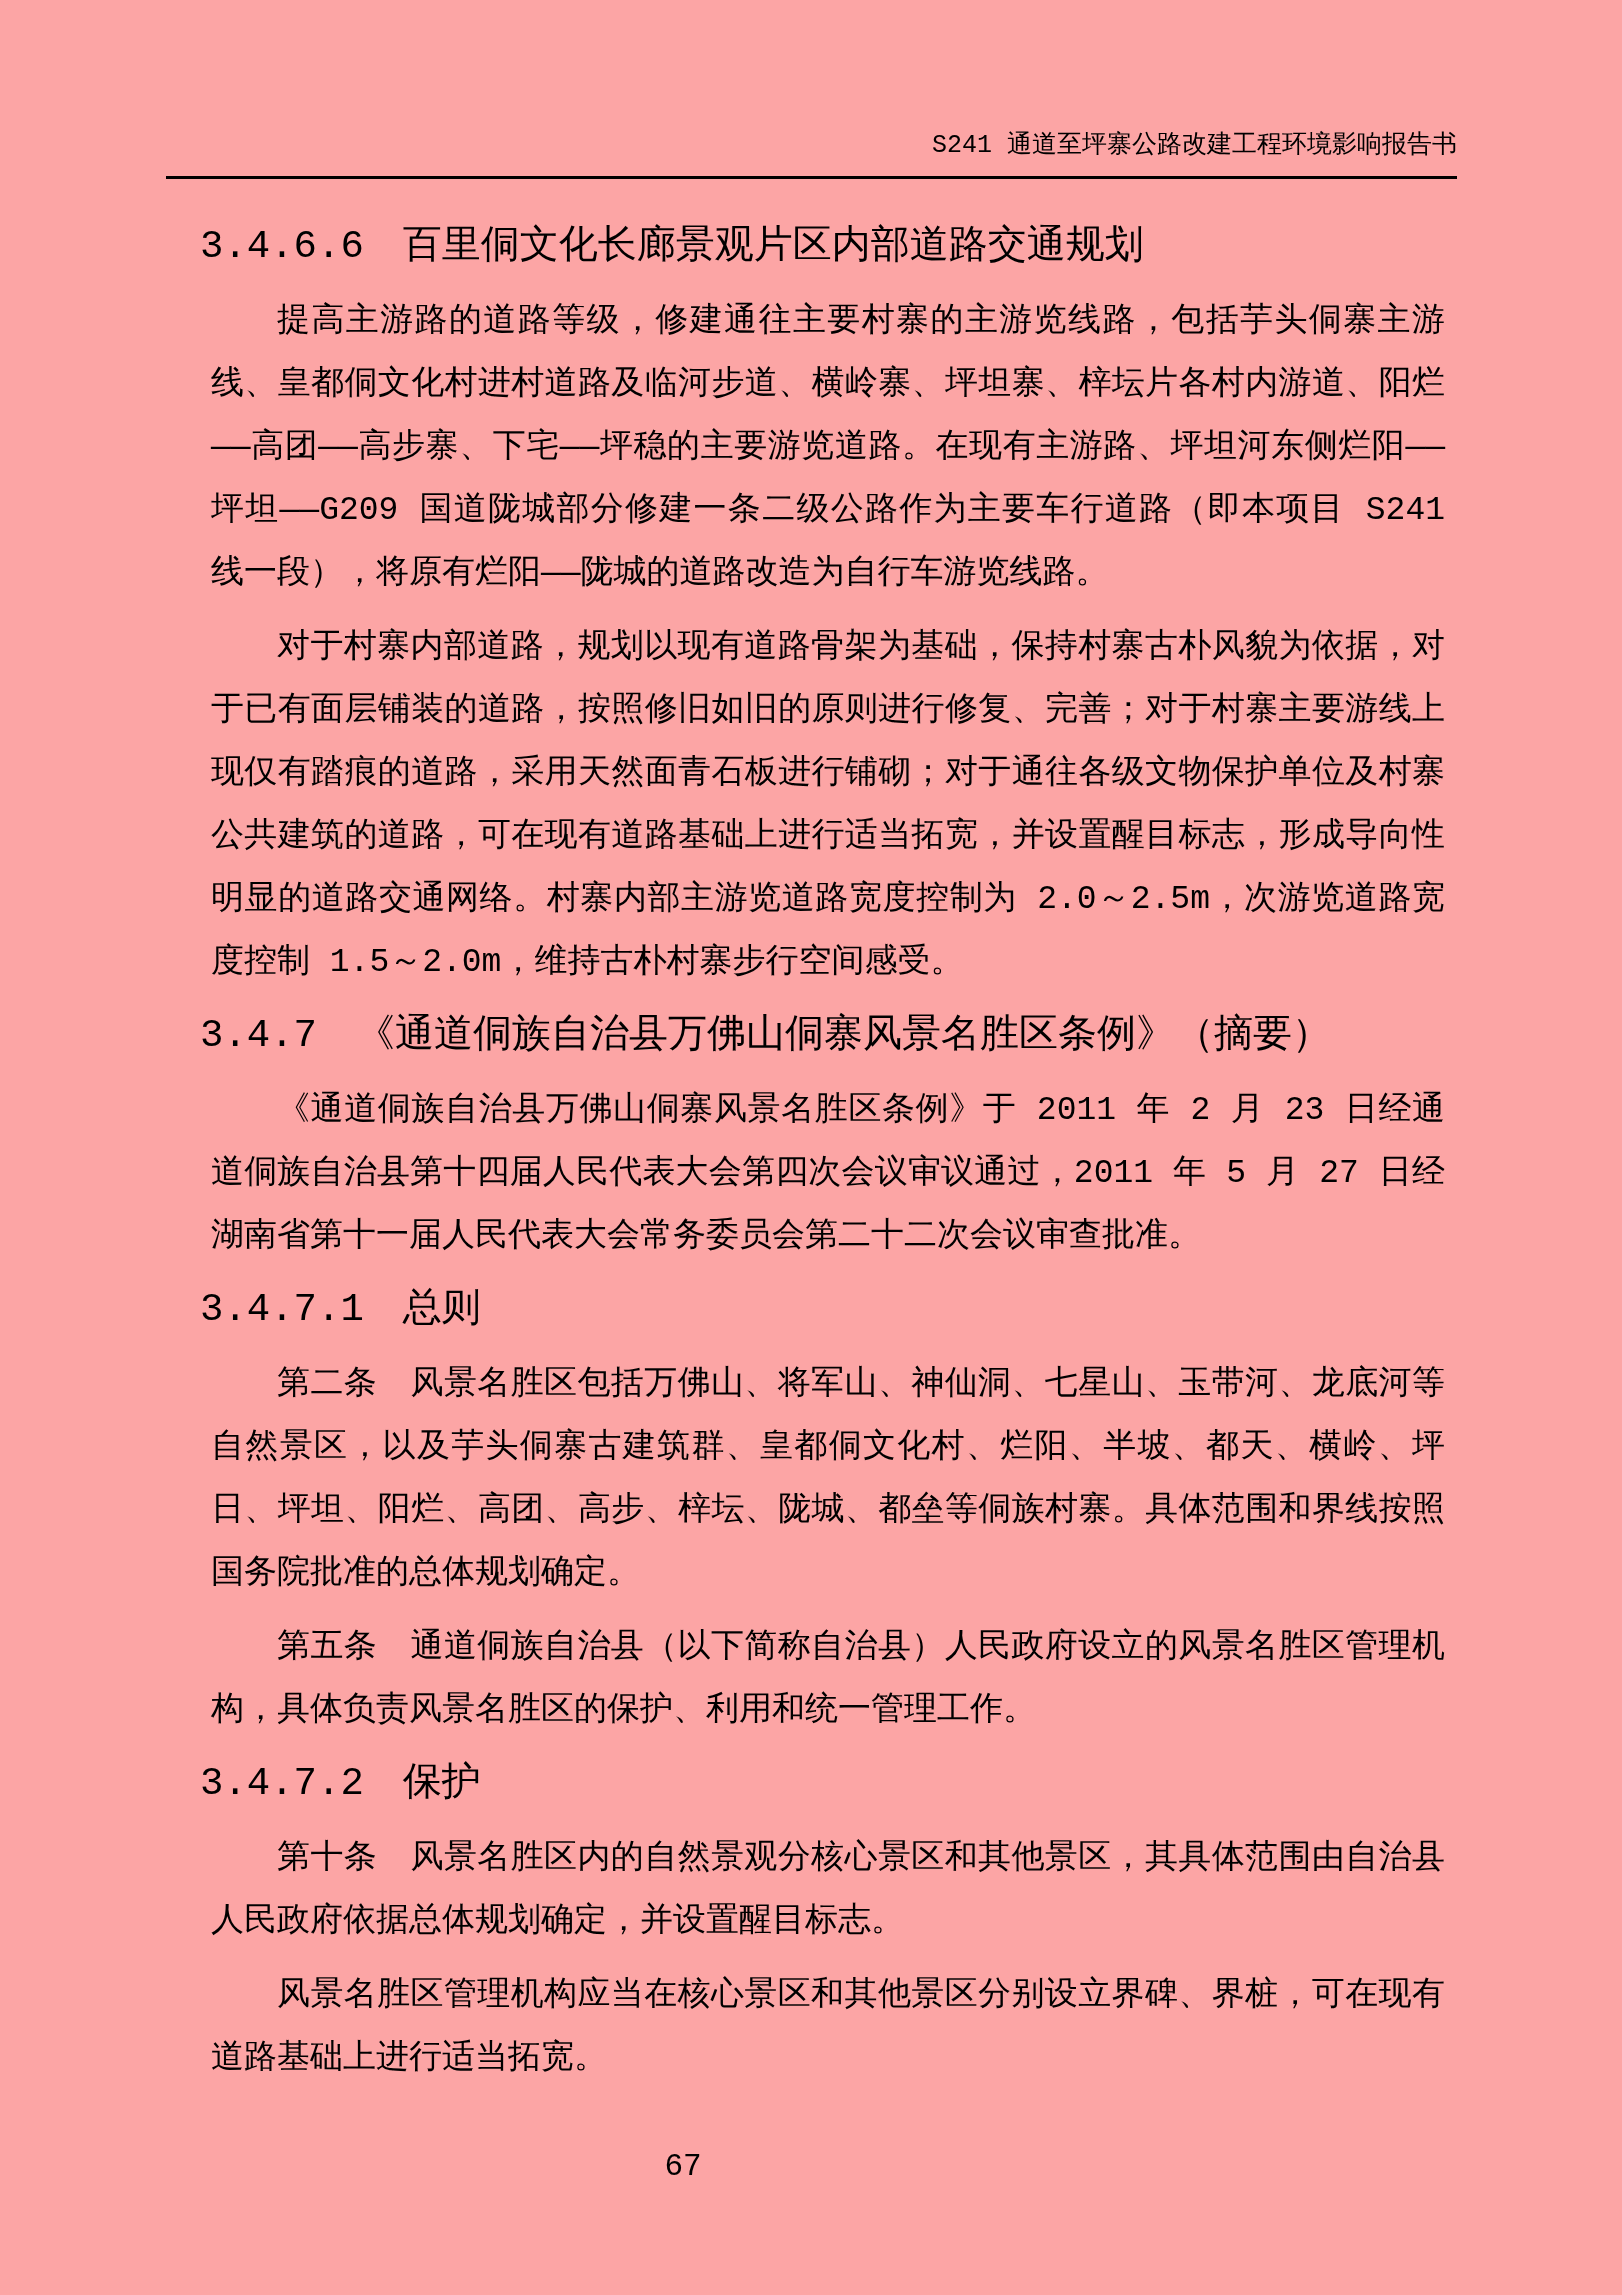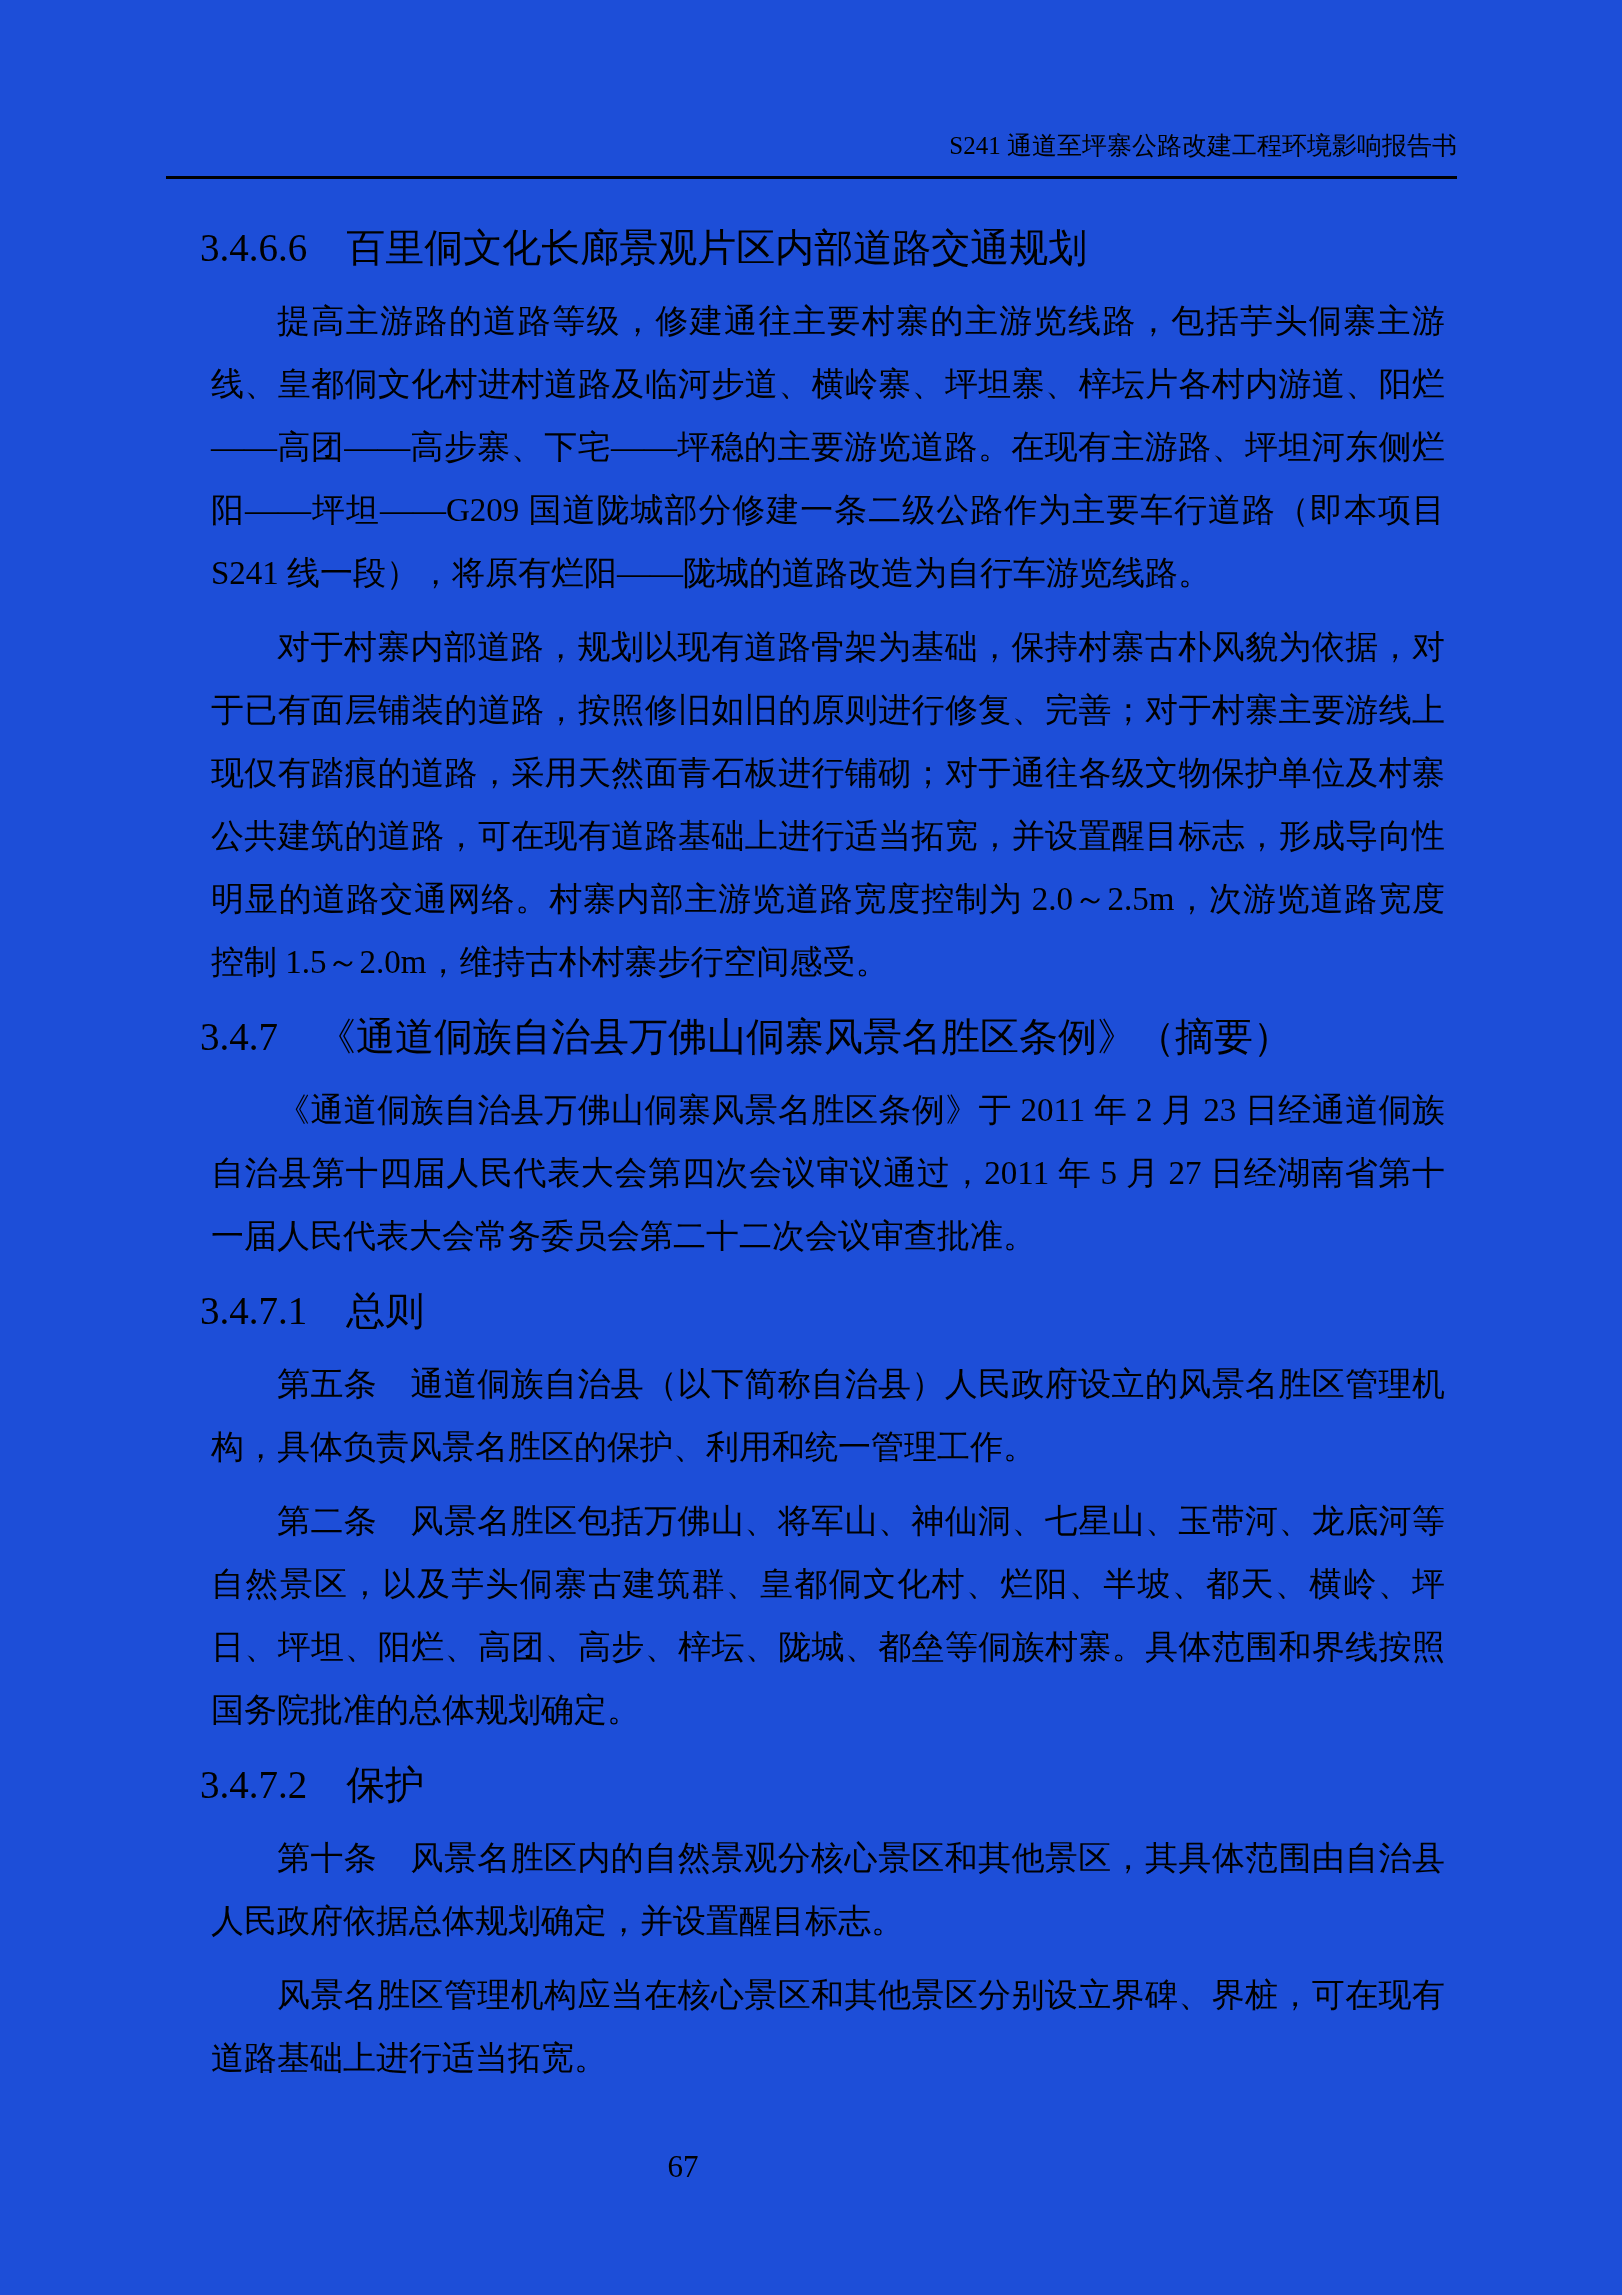--- a/index.html
+++ b/index.html
@@ -4,23 +4,23 @@
 <style>
   html, body {
     margin: 0;
     padding: 0;
     background: #ffffff;
   }
   .page {
     position: relative;
     width: 1622px;
     height: 2295px;
-    background: #1d4ed8;
+    background: #fca5a5;
     color: #000000;
-    font-family: Liberation Serif, serif;
+    font-family: Liberation Mono, monospace;
     overflow: hidden;
   }
   .doc-header {
     position: absolute;
     top: 130px;
     left: 166px;
     width: 1291px;
     text-align: right;
     font-size: 25px;
     line-height: 1.25;
@@ -74,23 +74,23 @@
     <p>提高主游路的道路等级，修建通往主要村寨的主游览线路，包括芋头侗寨主游线、皇都侗文化村进村道路及临河步道、横岭寨、坪坦寨、梓坛片各村内游道、阳烂——高团——高步寨、下宅——坪稳的主要游览道路。在现有主游路、坪坦河东侧烂阳——坪坦——G209 国道陇城部分修建一条二级公路作为主要车行道路（即本项目 S241 线一段），将原有烂阳——陇城的道路改造为自行车游览线路。</p>
 
     <p>对于村寨内部道路，规划以现有道路骨架为基础，保持村寨古朴风貌为依据，对于已有面层铺装的道路，按照修旧如旧的原则进行修复、完善；对于村寨主要游线上现仅有踏痕的道路，采用天然面青石板进行铺砌；对于通往各级文物保护单位及村寨公共建筑的道路，可在现有道路基础上进行适当拓宽，并设置醒目标志，形成导向性明显的道路交通网络。村寨内部主游览道路宽度控制为 2.0～2.5m，次游览道路宽度控制 1.5～2.0m，维持古朴村寨步行空间感受。</p>
 
     <h3 class="sec-heading">3.4.7　《通道侗族自治县万佛山侗寨风景名胜区条例》（摘要）</h3>
 
     <p>《通道侗族自治县万佛山侗寨风景名胜区条例》于 2011 年 2 月 23 日经通道侗族自治县第十四届人民代表大会第四次会议审议通过，2011 年 5 月 27 日经湖南省第十一届人民代表大会常务委员会第二十二次会议审查批准。</p>
 
     <h3 class="sec-heading">3.4.7.1　总则</h3>
 
+    <p>第二条　风景名胜区包括万佛山、将军山、神仙洞、七星山、玉带河、龙底河等自然景区，以及芋头侗寨古建筑群、皇都侗文化村、烂阳、半坡、都天、横岭、坪日、坪坦、阳烂、高团、高步、梓坛、陇城、都垒等侗族村寨。具体范围和界线按照国务院批准的总体规划确定。</p>
+
     <p>第五条　通道侗族自治县（以下简称自治县）人民政府设立的风景名胜区管理机构，具体负责风景名胜区的保护、利用和统一管理工作。</p>
-
-    <p>第二条　风景名胜区包括万佛山、将军山、神仙洞、七星山、玉带河、龙底河等自然景区，以及芋头侗寨古建筑群、皇都侗文化村、烂阳、半坡、都天、横岭、坪日、坪坦、阳烂、高团、高步、梓坛、陇城、都垒等侗族村寨。具体范围和界线按照国务院批准的总体规划确定。</p>
 
     <h3 class="sec-heading">3.4.7.2　保护</h3>
 
     <p>第十条　风景名胜区内的自然景观分核心景区和其他景区，其具体范围由自治县人民政府依据总体规划确定，并设置醒目标志。</p>
 
     <p>风景名胜区管理机构应当在核心景区和其他景区分别设立界碑、界桩，可在现有道路基础上进行适当拓宽。</p>
 
 
   </div>
 

